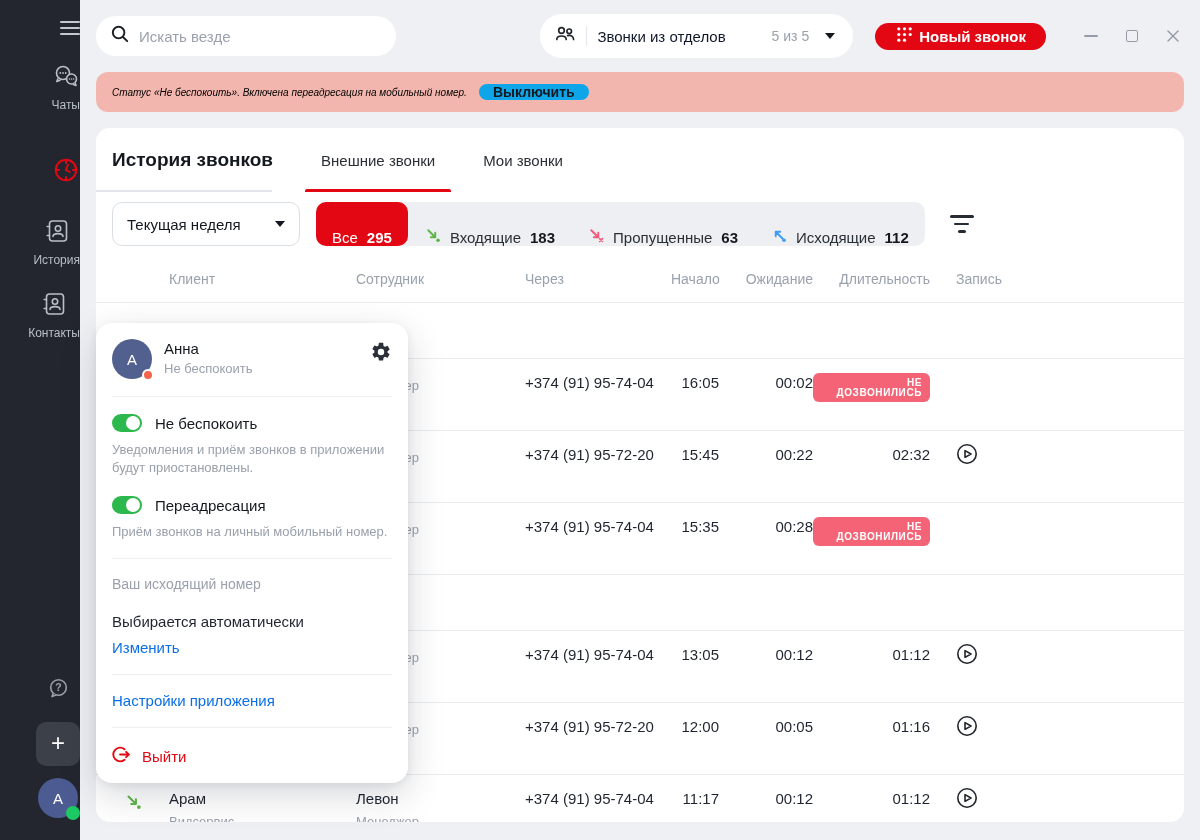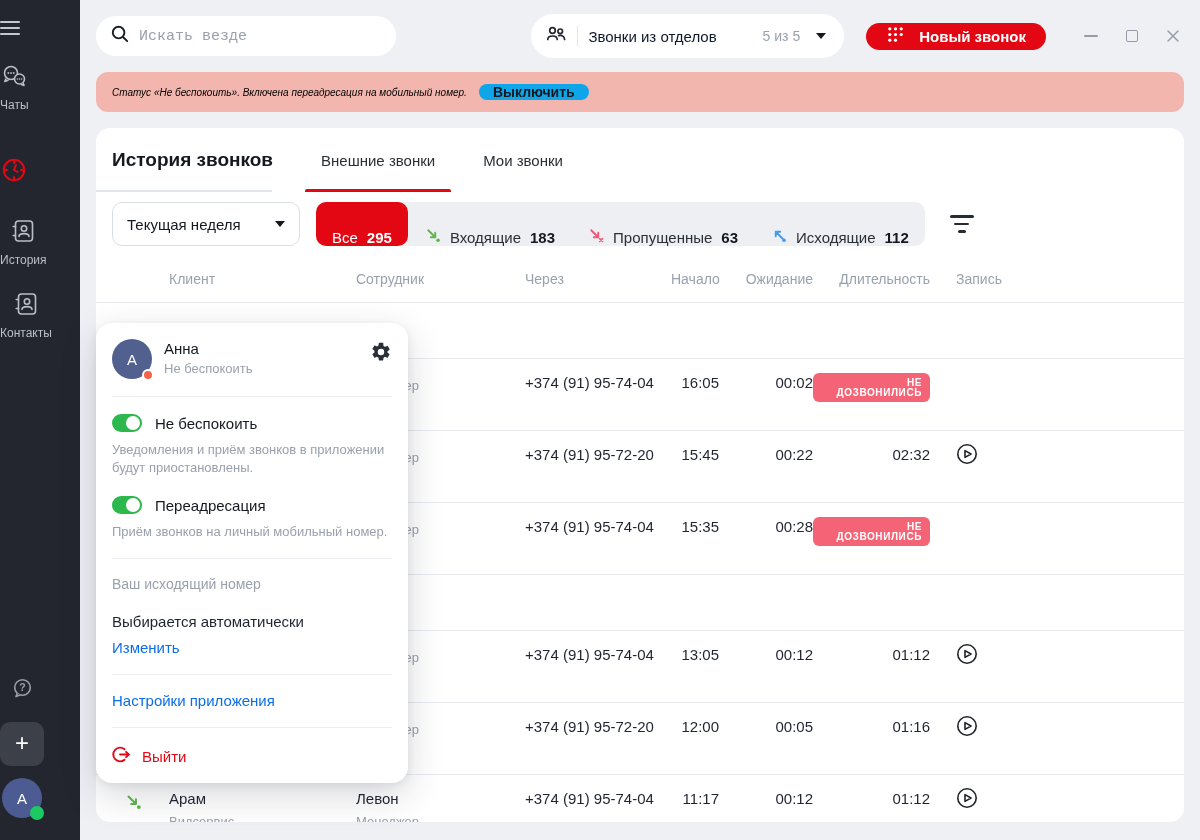--- a/index.html
+++ b/index.html
@@ -11,21 +11,21 @@
     position:relative;
   }
   :root{
     --accent:#e30613; --badge:#f56476; --green:#2db84d; --link:#0b6ee7;
     --txt:#1f2430; --sub:#9aa1ac; --line:#e9ebef;
   }
 
   
   .sidebar{
     position:absolute; left:0; top:0; width:80px; height:840px;
-    background:#23262e; display:flex; flex-direction:column; align-items:flex-start;
+    background:#23262e; display:flex; flex-direction:column; align-items:flex-end;
   }
   .burger{ margin-top:17px; width:20px; cursor:pointer; }
   .burger div{ height:2px; background:#c3c8cf; border-radius:1px; margin:4px 0; }
   .snav-item{ display:flex; flex-direction:column; align-items:center; gap:5px; cursor:pointer; }
   .snav-item .lbl{ font-size:12px; color:#b9bfc8; }
   .si-chats{ margin-top:24px; }
   .si-active{ margin-top:44px; }
   .si-history{ margin-top:30px; }
   .si-contacts{ margin-top:24px; }
   .sb-bottom{ margin-top:auto; display:flex; flex-direction:column; align-items:center; }
@@ -43,37 +43,37 @@
 
   
   .main{ position:absolute; left:80px; top:0; right:0; height:840px; }
 
   .topbar{ height:72px; display:flex; align-items:center; padding:0 20px 0 16px; }
   .search-pill{
     width:300px; height:40px; background:#fff; border-radius:20px;
     display:flex; align-items:center; padding:0 14px; gap:9px;
   }
   .search-pill input{ border:none; outline:none; font-size:15px; width:100%;
-    font-family:Liberation Mono, monospace; color:#1f2430; background:transparent; }
+    font-family:Liberation Sans, sans-serif; color:#1f2430; background:transparent; }
   .search-pill input::placeholder{ color:#9aa1ac; }
 
   .dept-pill{
     margin-left:auto; height:44px; background:#fff; border-radius:22px;
     display:flex; align-items:center; padding:0 18px 0 14px; gap:10px; cursor:pointer;
   }
   .dept-pill .vline{ width:1px; height:20px; background:#e3e6ea; }
   .dept-pill .dlab{ font-size:15px; color:#0f172a; }
   .dept-pill .dcount{ font-size:14px; color:#9aa1ac; margin-left:36px; }
   .caret{ width:0; height:0; border-left:5px solid transparent; border-right:5px solid transparent;
     border-top:6px solid #14181f; margin-left:6px; }
 
   .newcall-btn{
     margin-left:22px; height:27px; background:var(--accent); border:none; border-radius:14px;
     color:#fff; font-size:15px; font-weight:700; font-family:"Liberation Sans",sans-serif;
-    display:flex; align-items:center; gap:14px; padding:0 20px; cursor:pointer;
+    display:flex; align-items:center; gap:5px; padding:0 20px; cursor:pointer;
   }
 
   .winctl{ display:flex; align-items:center; gap:27px; margin-left:38px; }
   .wc{ cursor:pointer; display:flex; align-items:center; justify-content:center; width:14px; height:14px; }
   .wc-min div{ width:14px; height:2px; background:#969da8; border-radius:1px; }
   .wc-max div{ width:12px; height:12px; border:1.5px solid #969da8; border-radius:2px; }
 
   
   .banner{
     margin:0 16px; height:40px; background:#f3b6ae; border-radius:12px;

